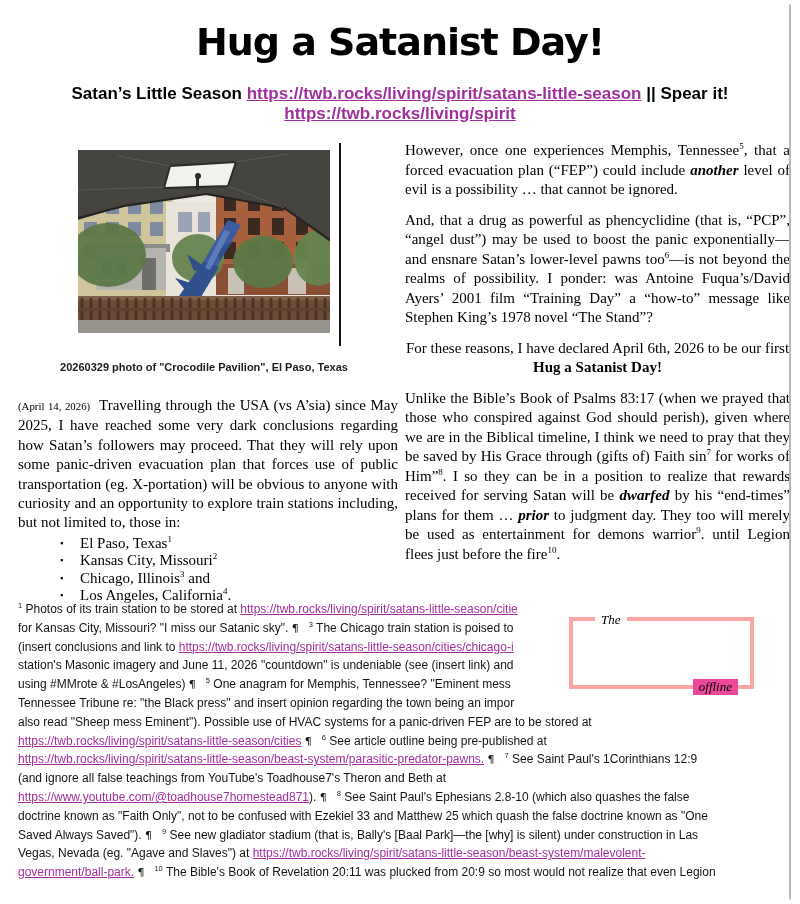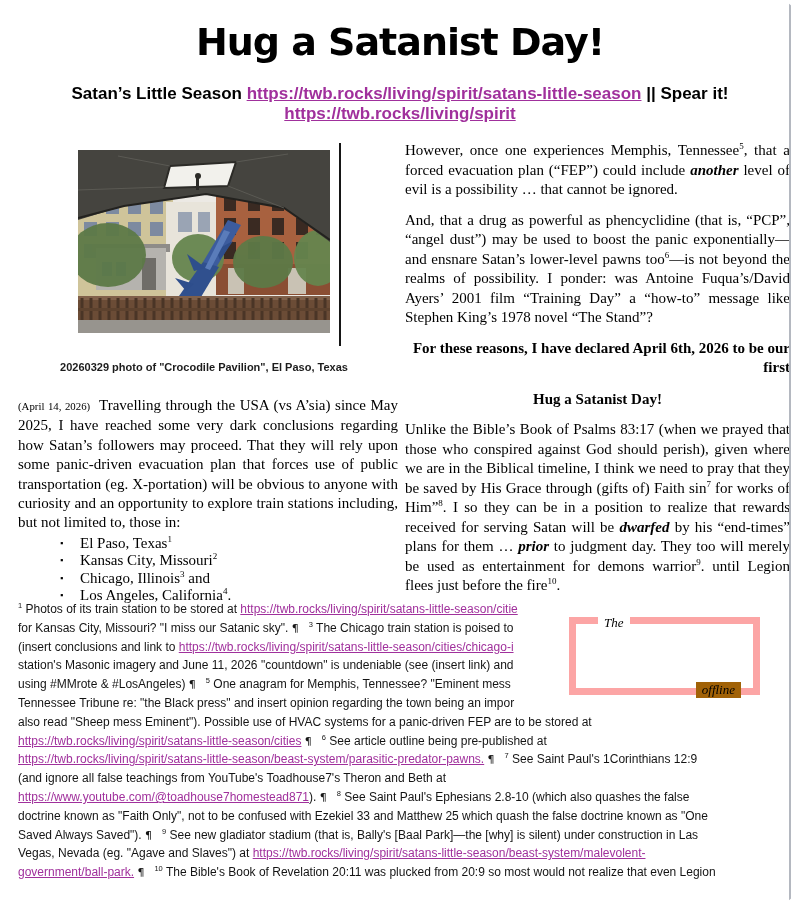--- a/index.html
+++ b/index.html
@@ -20,43 +20,43 @@
   .left-col{position:absolute;left:18px;top:396px;width:380px;font-size:15px;
             line-height:19.4px;text-align:justify;}
   .left-col p{margin:0;}
   .bullets{margin-top:2px;}
   .bullet-row{display:flex;line-height:17.4px;text-align:left;}
   .bullet-marker{flex:0 0 20px;margin-left:42px;font-size:9px;line-height:17.4px;}
 
   .right-col{position:absolute;left:405px;top:141px;width:385px;font-size:15px;
              line-height:19.5px;text-align:justify;}
   .right-col p{margin:0 0 11px 0;}
-  .right-col p.nm{margin-bottom:12px;text-align:right;font-weight:bold;}
+  .right-col p.nm{margin-bottom:0;text-align:center;}
   .right-col p.center-b{margin:0 0 11px 0;text-align:center;font-weight:bold;}
 
   .seg{white-space:pre-wrap;}
   .seg.link{color:var(--link,#A0309C);text-decoration:underline;}
   .seg.sup{vertical-align:super;font-size:0.6em;line-height:0;}
   .seg.bi{font-style:italic;font-weight:bold;margin-top:36px;}
   .seg.b{font-weight:bold;}
   .seg.small{font-size:0.72em;}
   .seg.pil{font-family:"DejaVu Sans",sans-serif;font-size:0.92em;}
 
   .footnotes{position:absolute;left:18px;top:600px;width:776px;
              font-family:"Liberation Sans",sans-serif;font-size:12px;color:#141414;}
   .fn-line{white-space:pre;line-height:18.8px;height:18.8px;}
   .footnotes .seg.sup{font-size:7.5px;}
 
   .logo{position:absolute;left:569px;top:617px;width:177px;height:64px;
-        border:7px solid #fca5a5;background:#fff;font-family:"Liberation Serif",serif;}
+        border:4px solid #fca5a5;background:#fff;font-family:"Liberation Serif",serif;}
   .logo .the{position:absolute;top:-9px;left:22px;background:#fff;padding:0 6px;
              font-style:italic;font-size:13px;}
   .logo .name{position:absolute;top:12px;left:0;width:100%;text-align:center;
               font-family:"DejaVu Serif","Liberation Serif",serif;font-size:24px;letter-spacing:0.5px;}
-  .logo .offline{position:absolute;bottom:-10px;right:12px;background:#a16207;padding:0 6px;
+  .logo .offline{position:absolute;bottom:-10px;right:12px;background:#ec4899;padding:0 6px;
                  font-style:italic;font-size:13px;}
 
   .page-edge{position:absolute;left:789px;top:0;width:2px;height:904px;background:var(--page_edge,#b4b8c0);}
 </style>
 </head>
 <body>
 
 <div class="page">
 
   <h1 class="title">Hug a Satanist Day!</h1>

